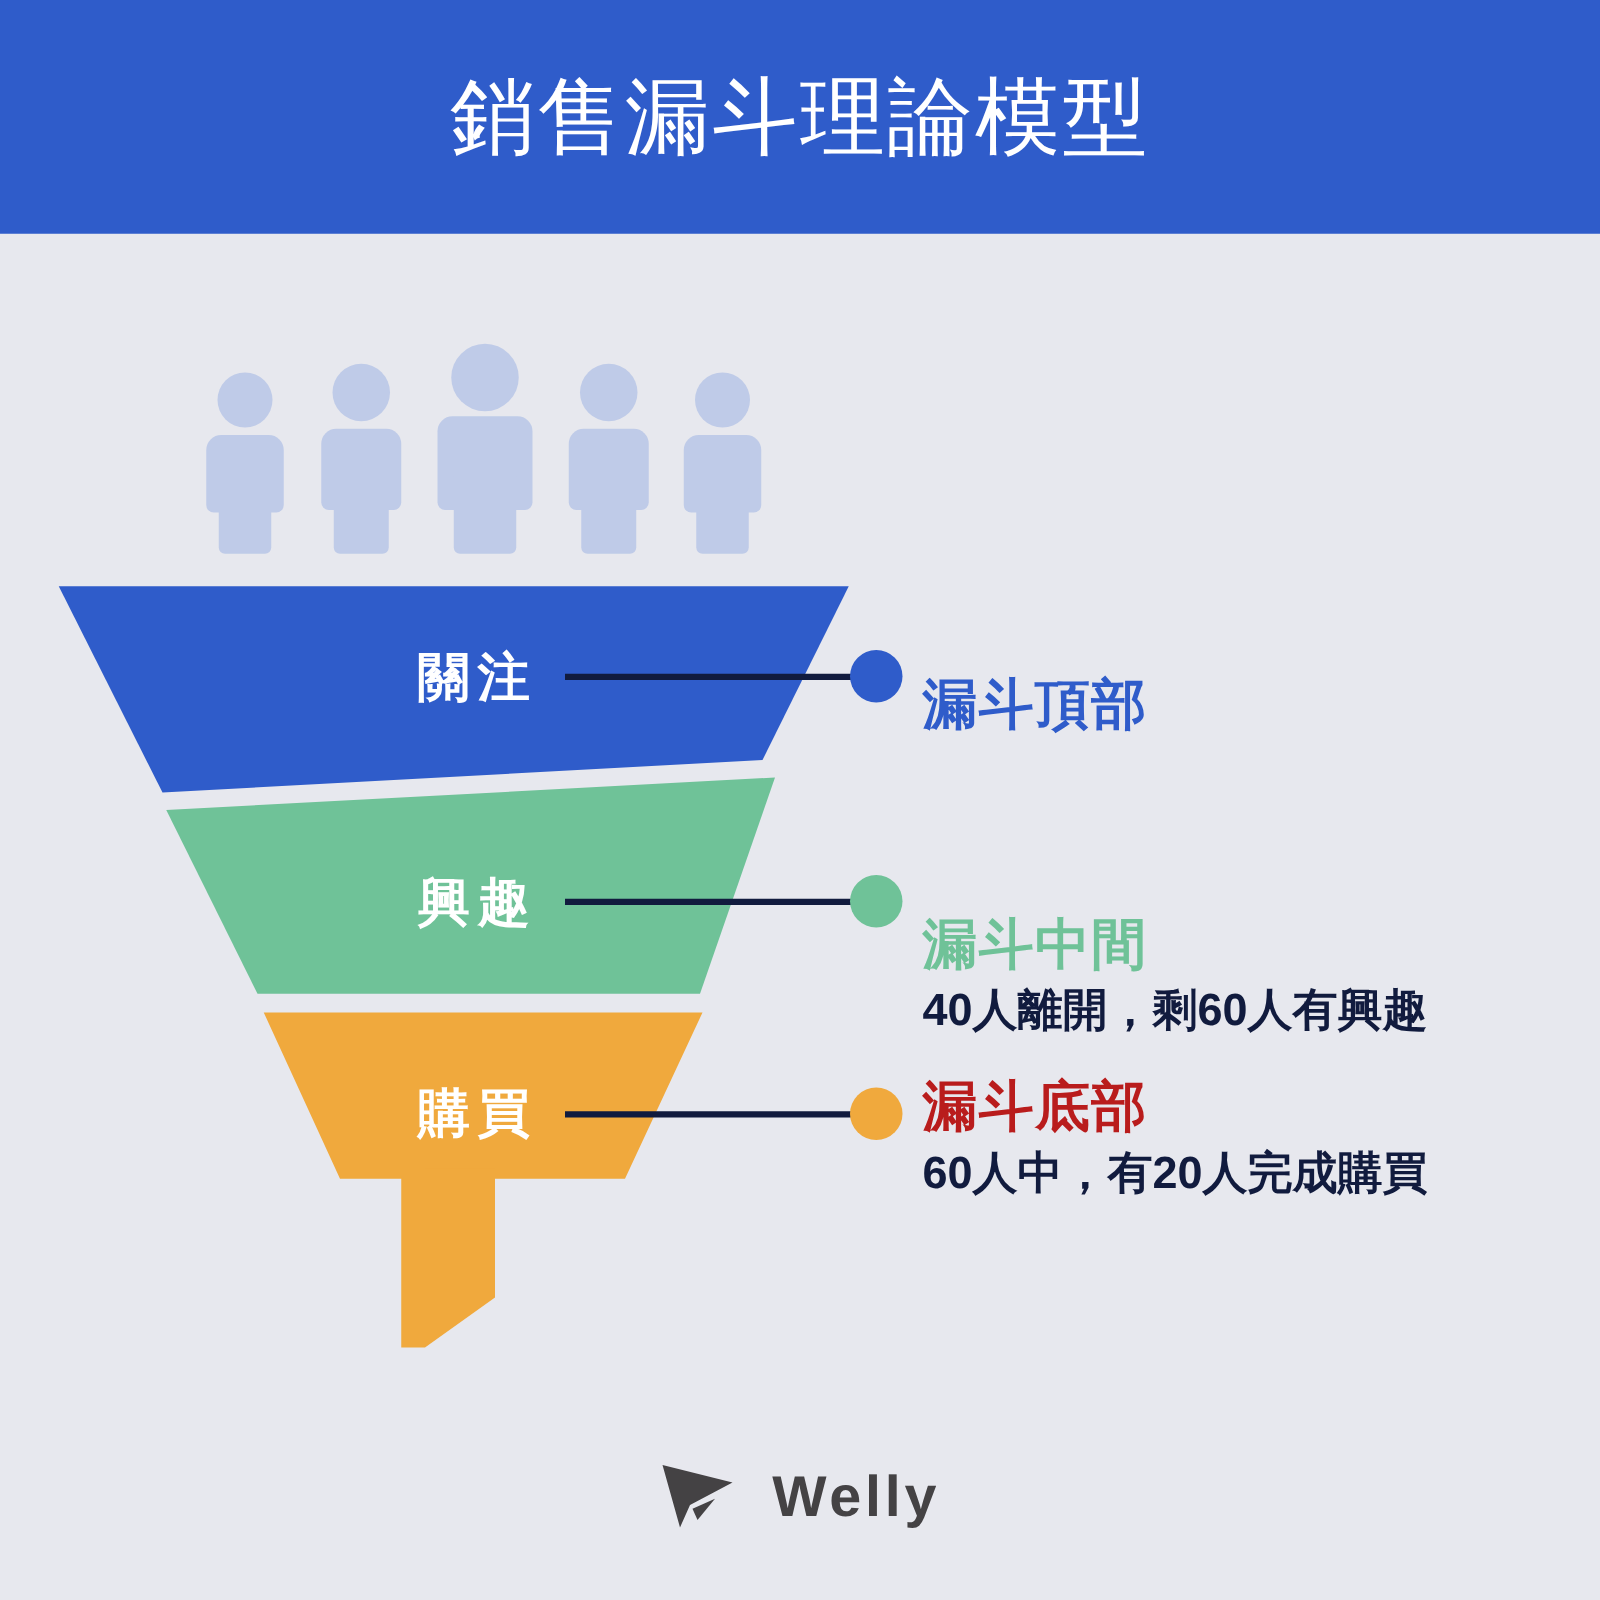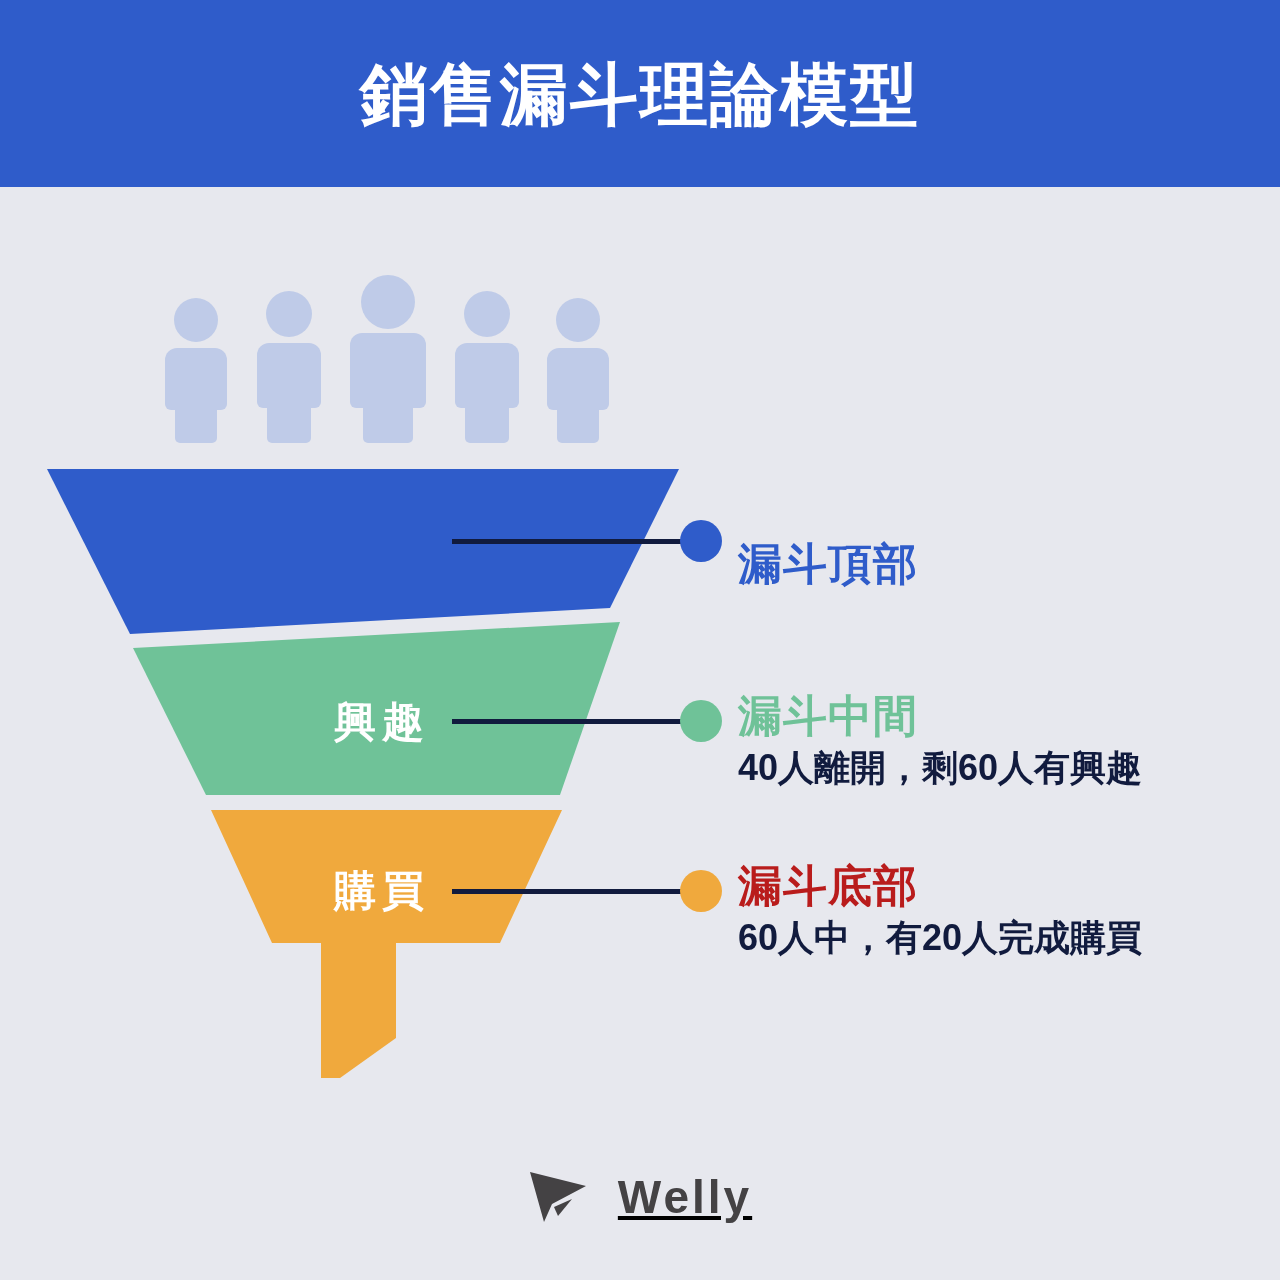--- a/index.html
+++ b/index.html
@@ -32,21 +32,21 @@
     position: absolute;
     left: 0;
     top: 0;
     width: 1280px;
     height: 187px;
     display: flex;
     align-items: center;
     justify-content: center;
     color: #ffffff;
     font-size: 68px;
-    font-weight: bold;
+    font-weight: normal;
     letter-spacing: 2px;
     line-height: 1;
     white-space: nowrap;
   }
 
   
   #people-row {
     position: absolute;
     left: 165px;
     top: 278px;
@@ -142,21 +142,20 @@
   
   #footer-logo {
     position: absolute;
     left: 0;
     top: 1168px;
     width: 1280px;
     display: flex;
     align-items: center;
     justify-content: center;
     gap: 28px;
-    text-decoration: underline;
   }
   #logo-mark { display: block; }
   #logo-wordmark {
     font-size: 46px;
     font-weight: bold;
     color: #444244;
     letter-spacing: 3px;
     line-height: 1;
   }
 </style>
@@ -196,37 +195,38 @@
     </div>
   </div>
 
   <svg id="funnel-svg" viewBox="0 0 760 660" xmlns="http://www.w3.org/2000/svg">
     <polygon points="47,29 679,29 610,168 130,194" fill="#2f5cca"></polygon>
     <polygon points="133,208 620,182 560,355 206,355" fill="#6fc298"></polygon>
     <polygon points="211,370 562,370 500,503 340,503 340,638 321,638 321,503 272,503" fill="#f0a93d"></polygon>
     <polygon points="340,495 396,495 396,598 340,638" fill="#f0a93d"></polygon>
   </svg>
 
+  <div id="stage-label-0" class="stage-label">關注</div>
   <div id="stage-label-1" class="stage-label">興趣</div>
   <div id="stage-label-2" class="stage-label">購買</div>
 
   <div class="connector-line" style="left:452px; top:539px; width:250px;"></div>
   <div class="connector-line" style="left:452px; top:719px; width:250px;"></div>
   <div class="connector-line" style="left:452px; top:889px; width:250px;"></div>
 
   <div class="connector-dot" style="left:680px; top:520px; background:#2f5cca;"></div>
   <div class="connector-dot" style="left:680px; top:700px; background:#6fc298;"></div>
   <div class="connector-dot" style="left:680px; top:870px; background:#f0a93d;"></div>
 
   <div class="callout" style="top:540px;">
     <div class="callout-title" style="color:#2f5cca;">漏斗頂部</div>
   </div>
 
   <div class="callout" style="top:692px;">
-    <div class="callout-title" style="color:#6fc298;">漏斗中間</div>
+    <div class="callout-title" style="color:#6fc298;margin-top:40px;">漏斗中間</div>
     <div class="callout-desc">40人離開，剩60人有興趣</div>
   </div>
 
   <div class="callout" style="top:862px;">
     <div class="callout-title" style="color:#b91c1c;">漏斗底部</div>
     <div class="callout-desc">60人中，有20人完成購買</div>
   </div>
 
   <div id="footer-logo">
     <svg id="logo-mark" width="62" height="58" viewBox="0 0 62 58" xmlns="http://www.w3.org/2000/svg">

